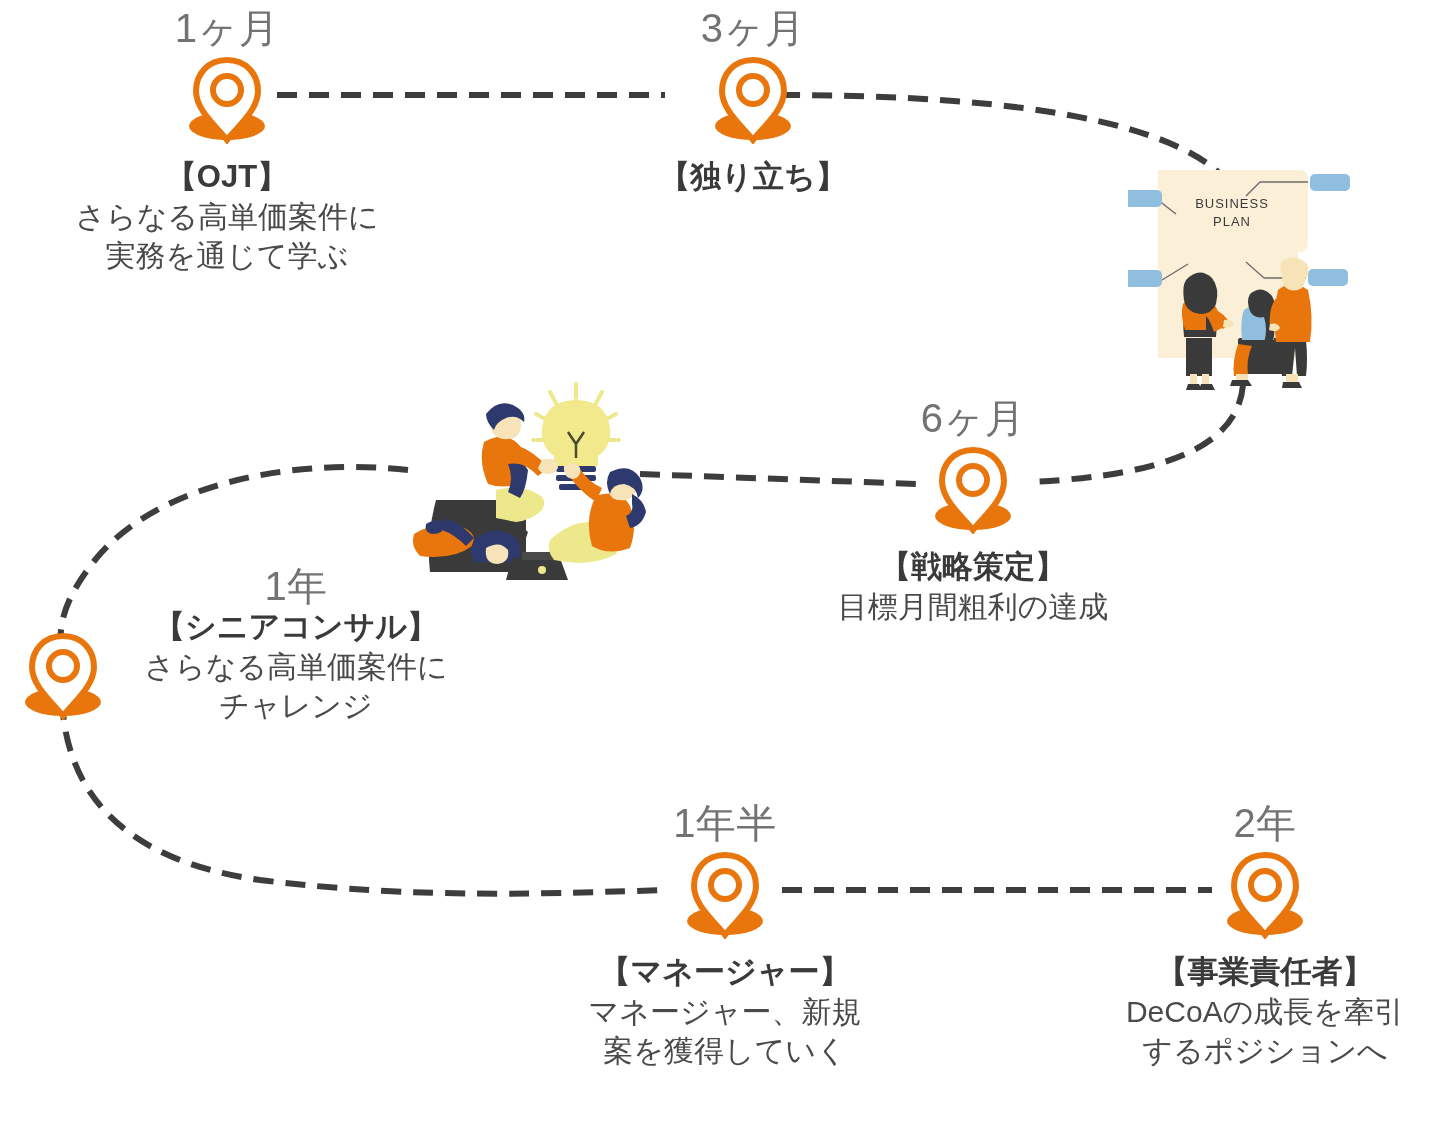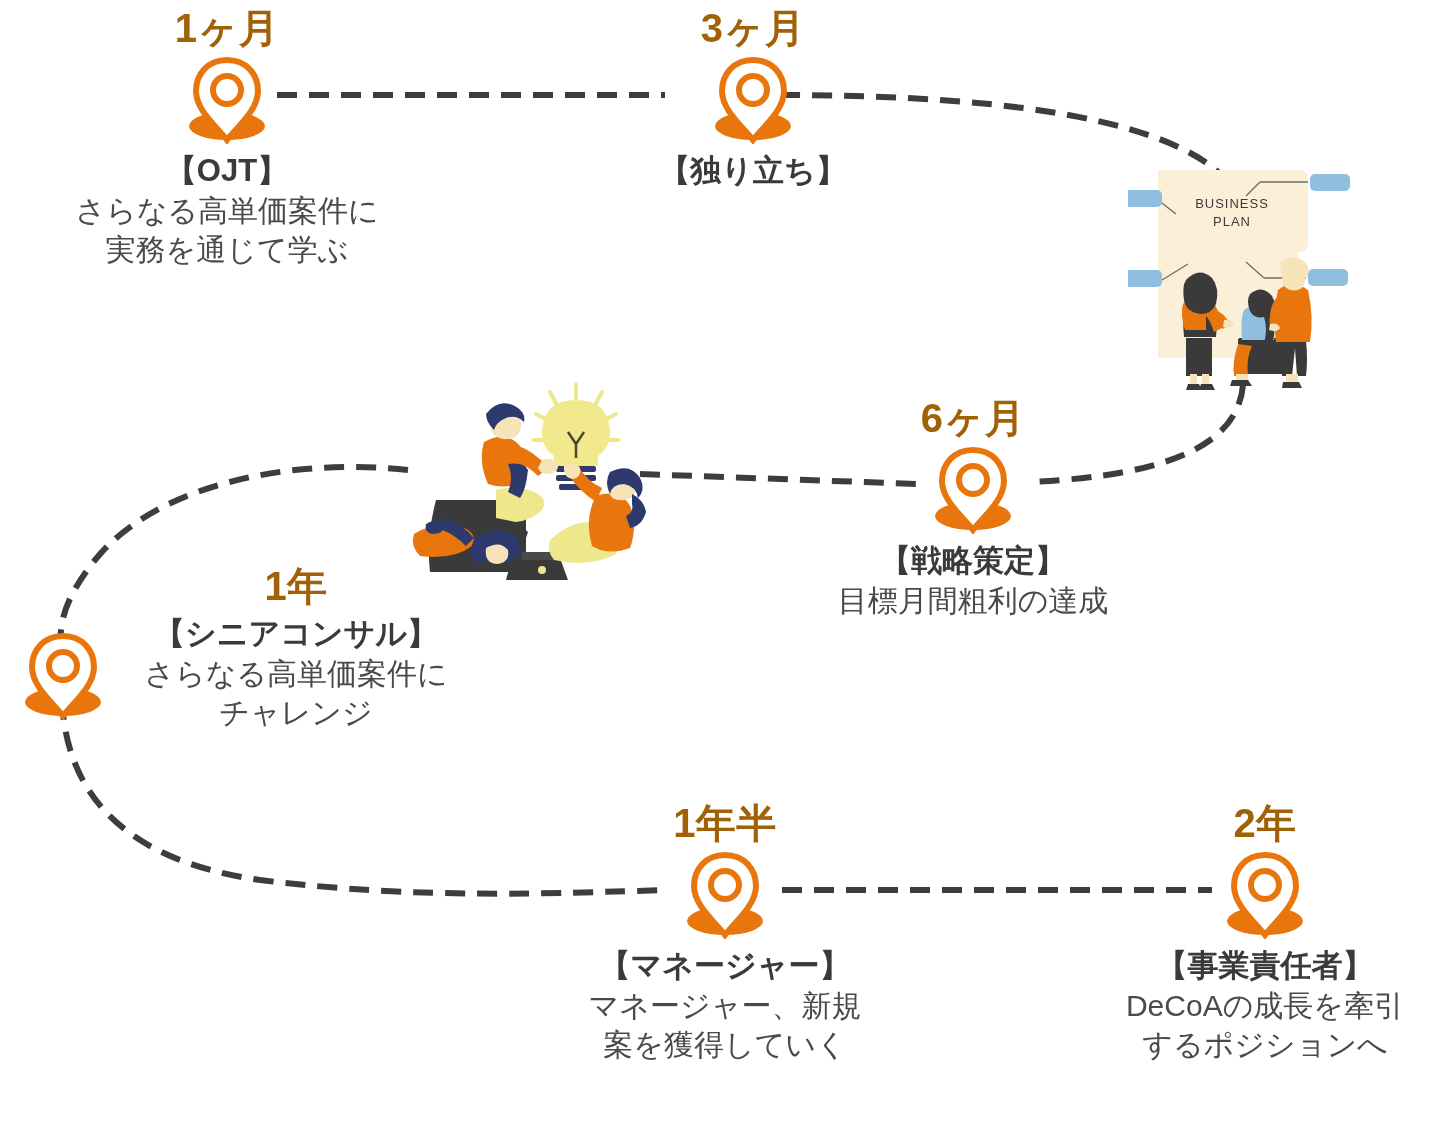--- a/index.html
+++ b/index.html
@@ -16,27 +16,27 @@
   #path-layer { position:absolute; inset:0; width:1440px; height:1125px; z-index:1; }
 
   
   .illus { position:absolute; z-index:2; }
   #illus-business { left:1128px; top:152px; width:232px; height:240px; }
   #illus-idea     { left:400px;  top:372px; width:264px; height:210px; }
 
   
   .milestone { position:absolute; z-index:3; text-align:center; }
   .period {
-    font-size:40px; font-weight:bold; color:#a16207;
+    font-size:40px; font-weight:normal; color:#737373;
     line-height:1.0; letter-spacing:0.5px; white-space:nowrap;
   }
   .pin-wrap { display:flex; justify-content:center; align-items:flex-end; height:96px; }
   .m-title {
     font-size:31px; font-weight:bold; color:#3a3a3a;
-    line-height:1.25; white-space:nowrap; margin-top:8px;
+    line-height:1.25; white-space:nowrap; margin-top:14px;
   }
   .m-desc {
     font-size:30px; font-weight:normal; color:#4a4a4a;
     line-height:1.3; white-space:pre-line;
   }
 </style>
 </head>
 <body>
 
 <div id="stage">
@@ -221,21 +221,21 @@
   <div style="position:absolute; left:0px; top:560px; width:520px; z-index:3;">
     <div style="position:absolute; left:20px; top:68px;">
       <svg width="86" height="92" viewBox="0 0 86 92">
         <ellipse cx="43" cy="74" rx="38" ry="14" fill="#E8760C"></ellipse>
         <path d="M43 8 C24 8 12 22 12 39 C12 58 32 74 43 88 C54 74 74 58 74 39 C74 22 62 8 43 8 Z" fill="#ffffff" stroke="#E8760C" stroke-width="6"></path>
         <circle cx="43" cy="38" r="14" fill="#ffffff" stroke="#E8760C" stroke-width="6"></circle>
       </svg>
     </div>
     <div style="position:absolute; left:96px; top:6px; width:400px; text-align:center;">
       <div class="period">1年</div>
-      <div class="m-title" style="margin-top:9px;">【シニアコンサル】</div>
+      <div class="m-title" style="margin-top:2px;">【シニアコンサル】</div>
       <div class="m-desc">さらなる高単価案件に
 チャレンジ</div>
     </div>
   </div>
 
   <div class="milestone" style="left:515px; top:803px; width:420px;">
     <div class="period">1年半</div>
     <div class="pin-wrap">
       <svg width="86" height="92" viewBox="0 0 86 92">
         <ellipse cx="43" cy="74" rx="38" ry="14" fill="#E8760C"></ellipse>

